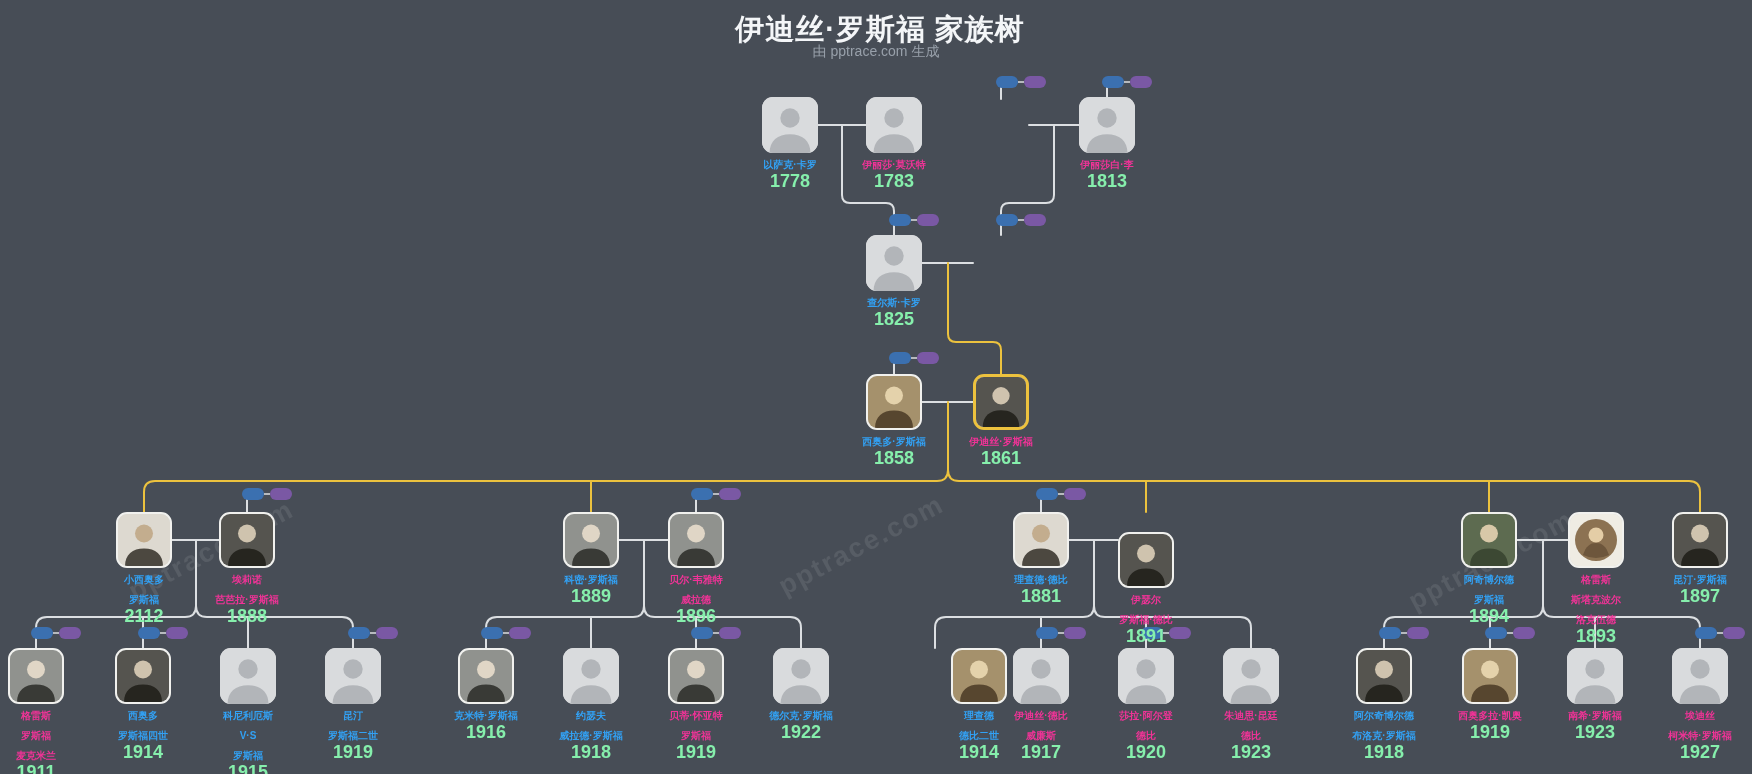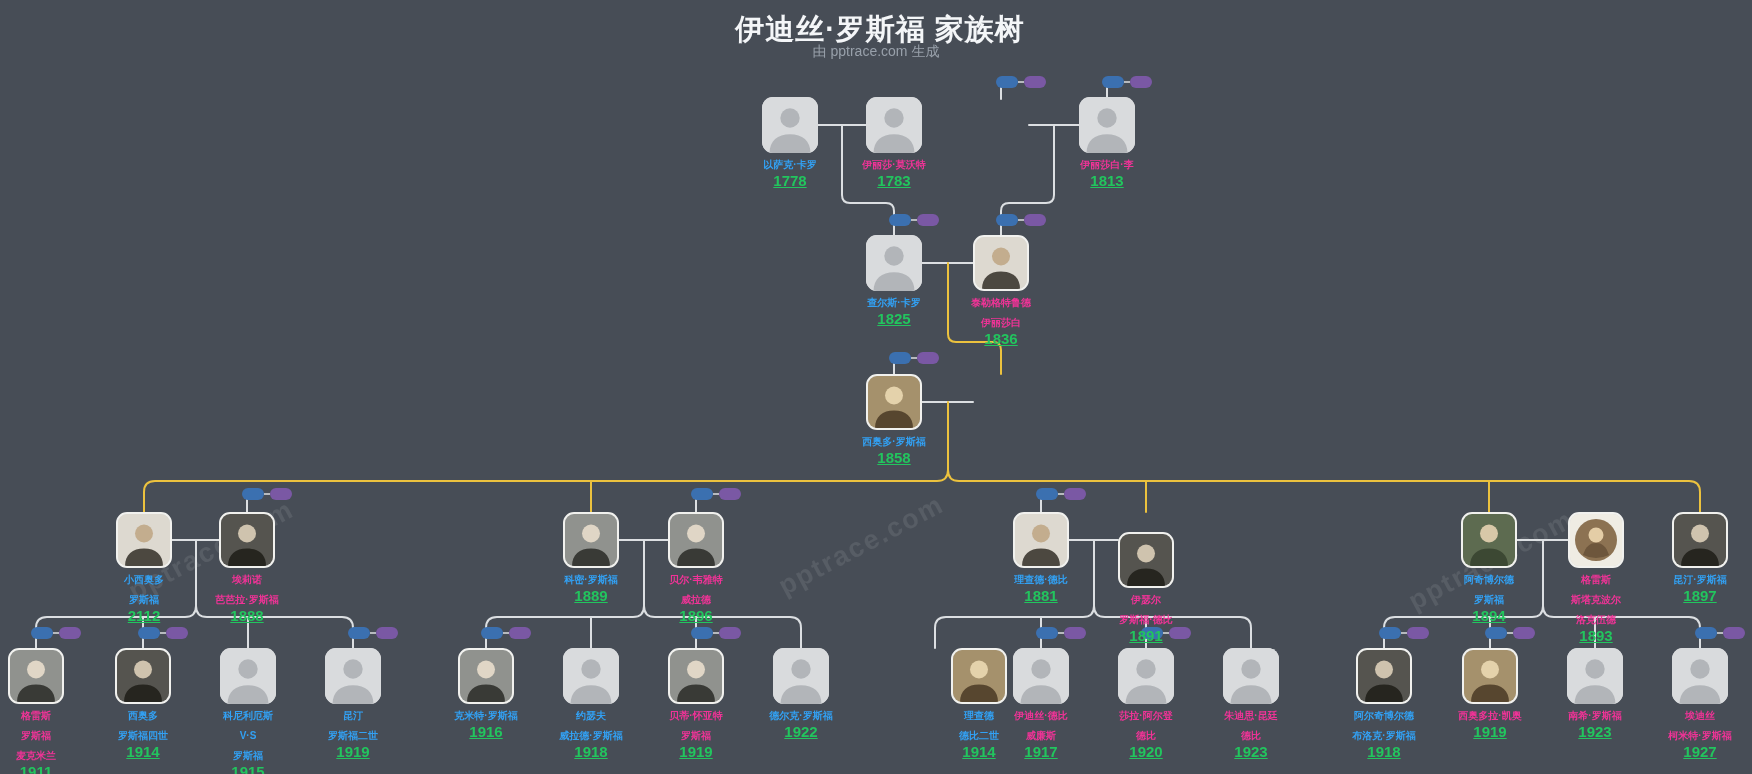--- a/index.html
+++ b/index.html
@@ -25,21 +25,21 @@
   .photo{
     width:56px;height:56px;border-radius:11px;margin:0 auto;overflow:hidden;
     box-sizing:border-box;background:#d9dbdd;
   }
   .photo.real{border:2px solid #f1f1ee;}
   .photo.root{border:3px solid #edc23e;}
   .photo svg{display:block;width:100%;height:100%;}
   .name{font-size:10px;font-weight:bold;line-height:16px;margin-top:4px;}
   .name.m{color:#32a1f4;}
   .name.f{color:#f03397;}
-  .year{font-size:15px;font-weight:bold;color:#22c55e;line-height:16px;text-decoration:underline;}
+  .year{font-size:18px;font-weight:bold;color:#86efac;line-height:16px;}
 </style>
 </head>
 <body>
 
 <div class="stage">
   <span class="watermark" style="left:120px;top:535px;">pptrace.com</span>
   <span class="watermark" style="left:770px;top:530px;">pptrace.com</span>
   <span class="watermark" style="left:1400px;top:545px;">pptrace.com</span>
 
   <svg class="tree-lines" id="tree-lines" width="1752" height="774" viewBox="0 0 1752 774">
@@ -188,45 +188,44 @@
             <rect width="52" height="52" fill="#d9dbdd"></rect>
             <circle cx="26" cy="19.5" r="9" fill="#b2b5b9"></circle>
             <path d="M7 52 C7 40.5 14.5 34.5 26 34.5 C37.5 34.5 45 40.5 45 52 Z" fill="#b2b5b9"></path>
           </svg>
         </div>
     <div class="labels">
           <div class="name m">查尔斯·卡罗</div>
           <div class="year">1825</div>
         </div>
   </div>
-      <div class="person" style="left: 946px; top: 235px;">
-    <div class="photo real">
-          <svg viewBox="0 0 52 52">
-            <rect width="52" height="52" fill="#ddd9d0"></rect>
-            <circle cx="26" cy="19.5" r="9" fill="#c3ad8e"></circle>
-            <path d="M7 52 C7 40.5 14.5 34.5 26 34.5 C37.5 34.5 45 40.5 45 52 Z" fill="#4c4840"></path>
-          </svg>
-        </div>
-    <div class="labels">
-          <div class="name f">泰勒格特鲁德</div>
-          <div class="name f">伊丽莎白</div>
-          <div class="year">1836</div>
-        </div>
-  </div>
       <div class="person" style="left: 839px; top: 374px;">
     <div class="photo real">
           <svg viewBox="0 0 52 52">
             <rect width="52" height="52" fill="#a5916c"></rect>
             <circle cx="26" cy="19.5" r="9" fill="#e4d2ab"></circle>
             <path d="M7 52 C7 40.5 14.5 34.5 26 34.5 C37.5 34.5 45 40.5 45 52 Z" fill="#57462f"></path>
           </svg>
         </div>
     <div class="labels">
           <div class="name m">西奥多·罗斯福</div>
           <div class="year">1858</div>
+        </div>
+  </div>
+      <div class="person" style="left: 946px; top: 374px;">
+    <div class="photo real root">
+          <svg viewBox="0 0 52 52">
+            <rect width="52" height="52" fill="#55544f"></rect>
+            <circle cx="26" cy="19.5" r="9" fill="#cfc3ae"></circle>
+            <path d="M7 52 C7 40.5 14.5 34.5 26 34.5 C37.5 34.5 45 40.5 45 52 Z" fill="#26251f"></path>
+          </svg>
+        </div>
+    <div class="labels">
+          <div class="name f">伊迪丝·罗斯福</div>
+          <div class="year">1861</div>
         </div>
   </div>
       <div class="person" style="left: 89px; top: 512px;">
     <div class="photo real">
           <svg viewBox="0 0 52 52">
             <rect width="52" height="52" fill="#ddd9d0"></rect>
             <circle cx="26" cy="19.5" r="9" fill="#c3ad8e"></circle>
             <path d="M7 52 C7 40.5 14.5 34.5 26 34.5 C37.5 34.5 45 40.5 45 52 Z" fill="#4c4840"></path>
           </svg>
         </div>

